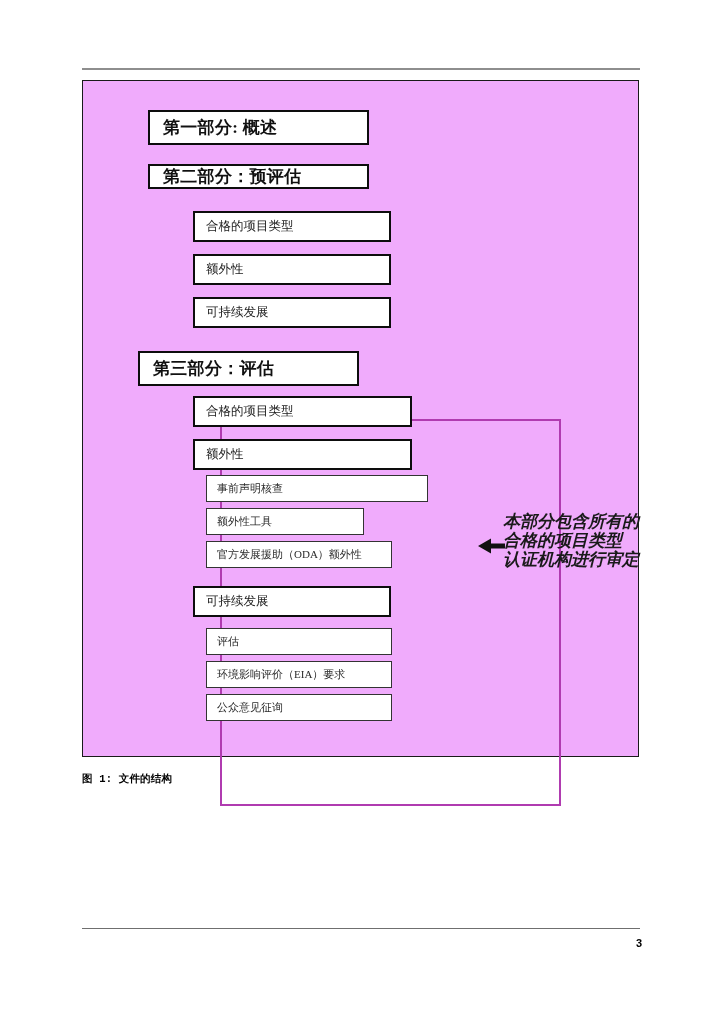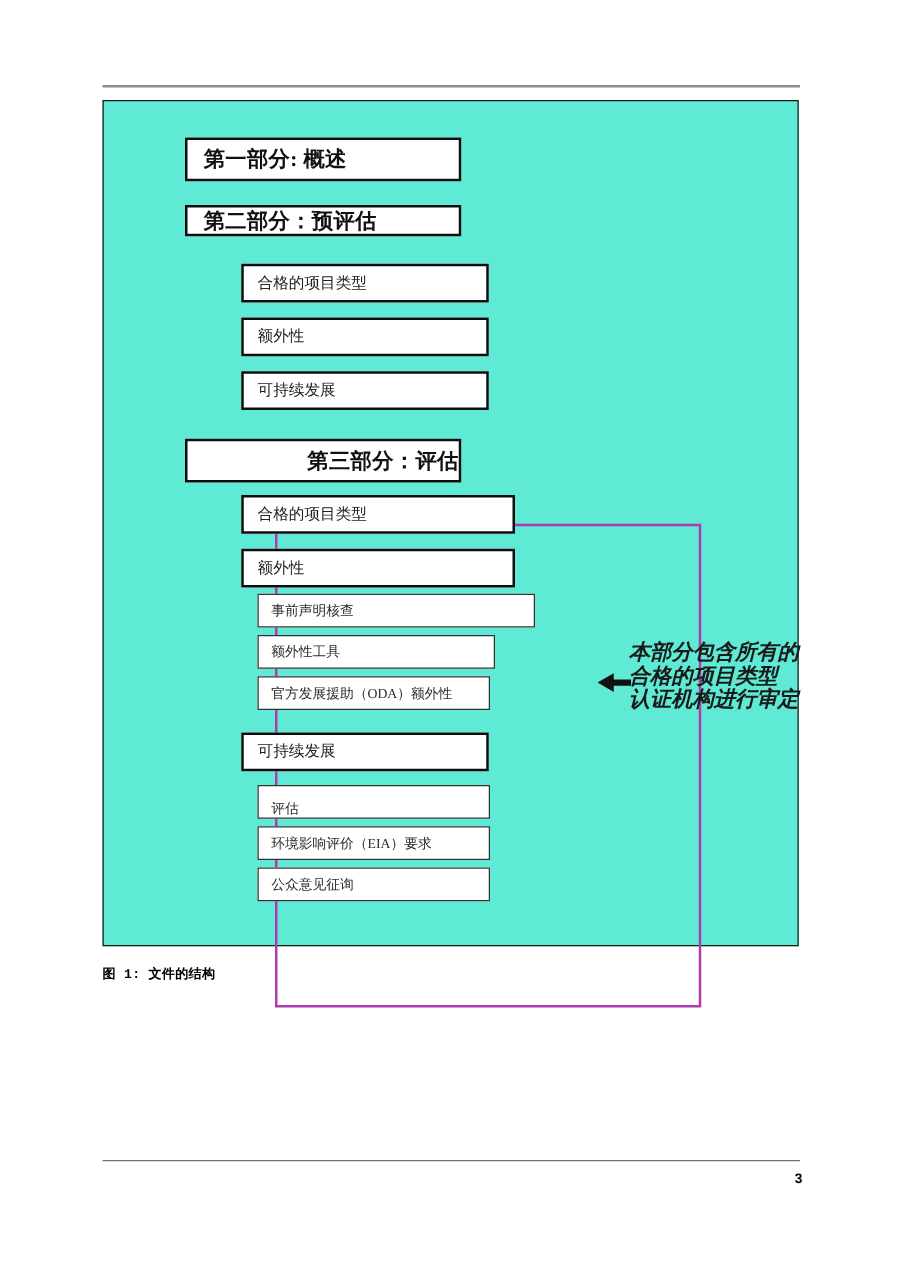--- a/index.html
+++ b/index.html
@@ -45,21 +45,21 @@
   }
 
   
   .figure-frame {
     position: absolute;
     left: 82px;
     top: 80px;
     width: 557px;
     height: 677px;
     border: 1.5px solid #1a1a1a;
-    background: #5eead4;
+    background: #f0abfc;
     box-sizing: border-box;
   }
 
   
   .purple-region {
     position: absolute;
     left: 137px;
     top: 338px;
     width: 341px;
     height: 387px;
@@ -163,49 +163,49 @@
   </div>
 
   <div class="fbox lvl2" style="left:110px; top:173px; width:198px; height:31px;">
     <span>额外性</span>
   </div>
 
   <div class="fbox lvl2" style="left:110px; top:216px; width:198px; height:31px;">
     <span>可持续发展</span>
   </div>
 
-  <div class="fbox lvl1" style="left:65px; top:270px; width:221px; height:35px;justify-content:flex-end;">
+  <div class="fbox lvl1" style="left:55px; top:270px; width:221px; height:35px;">
     <span>第三部分：评估</span>
   </div>
 
   <div class="fbox lvl2" style="left:110px; top:315px; width:219px; height:31px;">
     <span>合格的项目类型</span>
   </div>
 
   <div class="fbox lvl2" style="left:110px; top:358px; width:219px; height:31px;">
     <span>额外性</span>
   </div>
 
   <div class="fbox lvl3" style="left:123px; top:394px; width:222px; height:27px;">
     <span>事前声明核查</span>
   </div>
 
-  <div class="fbox lvl3" style="left:123px; top:427px; width:190px; height:27px;">
+  <div class="fbox lvl3" style="left:123px; top:427px; width:158px; height:27px;">
     <span>额外性工具</span>
   </div>
 
   <div class="fbox lvl3" style="left:123px; top:460px; width:186px; height:27px;">
     <span>官方发展援助（ODA）额外性</span>
   </div>
 
   <div class="fbox lvl2" style="left:110px; top:505px; width:198px; height:31px;">
     <span>可持续发展</span>
   </div>
 
-  <div class="fbox lvl3" style="left:123px; top:547px; width:186px; height:27px;align-items:flex-end;">
+  <div class="fbox lvl3" style="left:123px; top:547px; width:186px; height:27px;">
     <span>评估</span>
   </div>
 
   <div class="fbox lvl3" style="left:123px; top:580px; width:186px; height:27px;">
     <span>环境影响评价（EIA）要求</span>
   </div>
 
   <div class="fbox lvl3" style="left:123px; top:613px; width:186px; height:27px;">
     <span>公众意见征询</span>
   </div>

